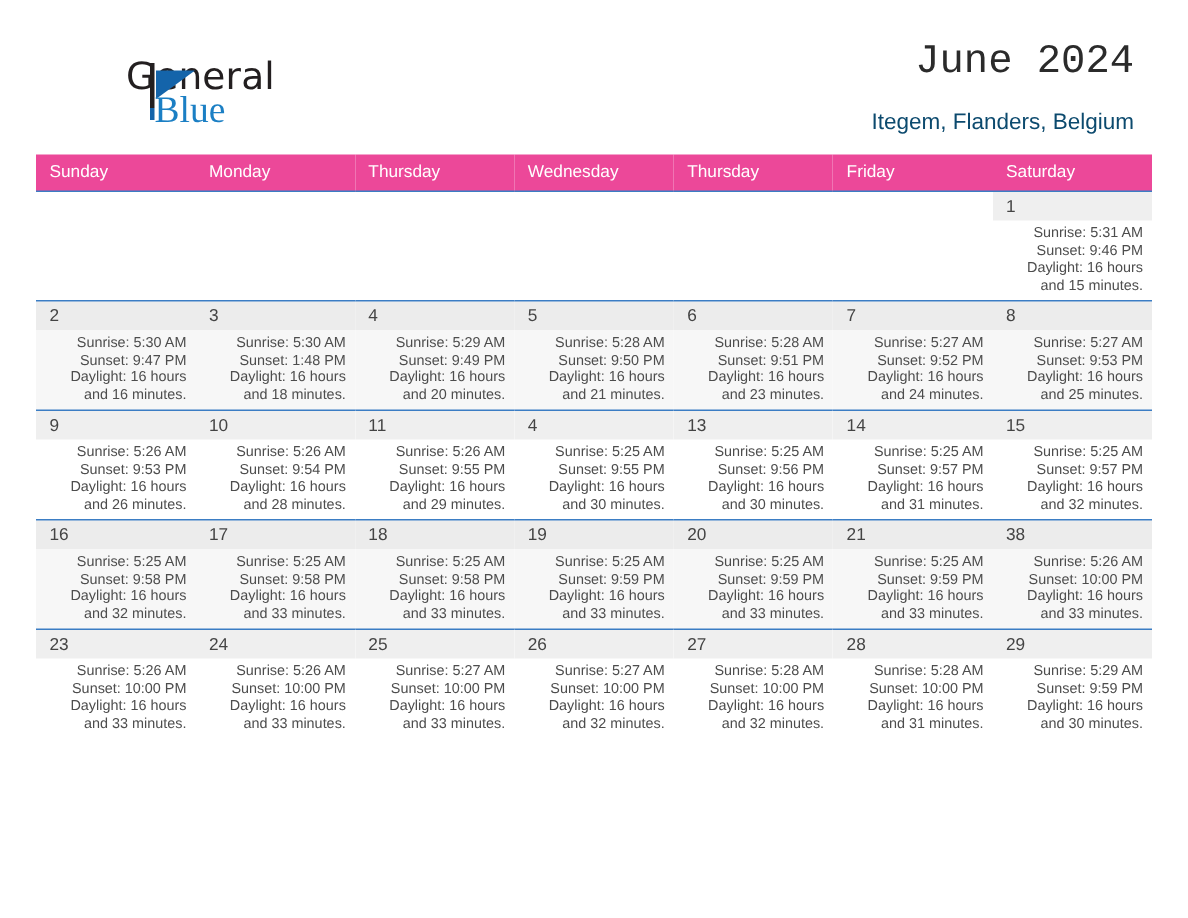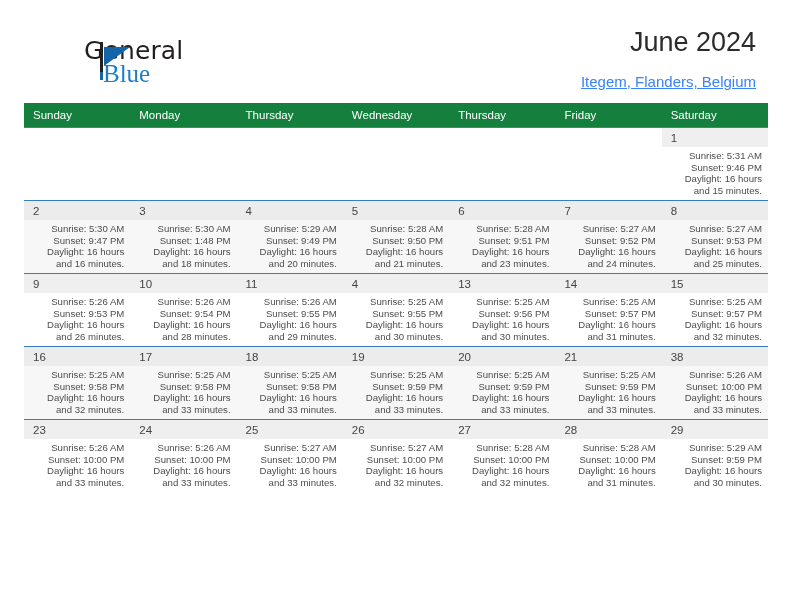--- a/index.html
+++ b/index.html
@@ -33,39 +33,38 @@
   }
   .logo-blue{
     position:absolute;left:67px;top:24px;
     font-size:25px;color:#1b7fc4;
     font-family:Liberation Serif, serif;
   }
 
   .title{
     position:absolute;right:36px;top:27px;
     font-size:27px;color:#2b2b2b;text-align:right;
-    font-family:Liberation Sans, sans-serif;font-weight:400;
+    font-family:Liberation Mono, monospace;font-weight:400;
     white-space:nowrap;
   }
   .subtitle{
     position:absolute;right:36px;top:73px;
-    font-size:15px;color:#3b82f6;text-align:center;
+    font-size:15px;color:#0c4a6e;text-align:center;
     white-space:nowrap;
-    text-decoration:underline;
   }
 
   
   .cal{
     position:absolute;left:24px;top:103px;
     width:744px;
     border-collapse:collapse;
     table-layout:fixed;
   }
   .cal th{
-    background:#15803d;
+    background:#ec4899;
     color:#ffffff;
     font-size:11.5px;
     font-weight:normal;
     text-align:left;
     padding:6px 0 6px 9px;
     height:11px;
     border:none;
   }
   .cal td{
     vertical-align:top;

